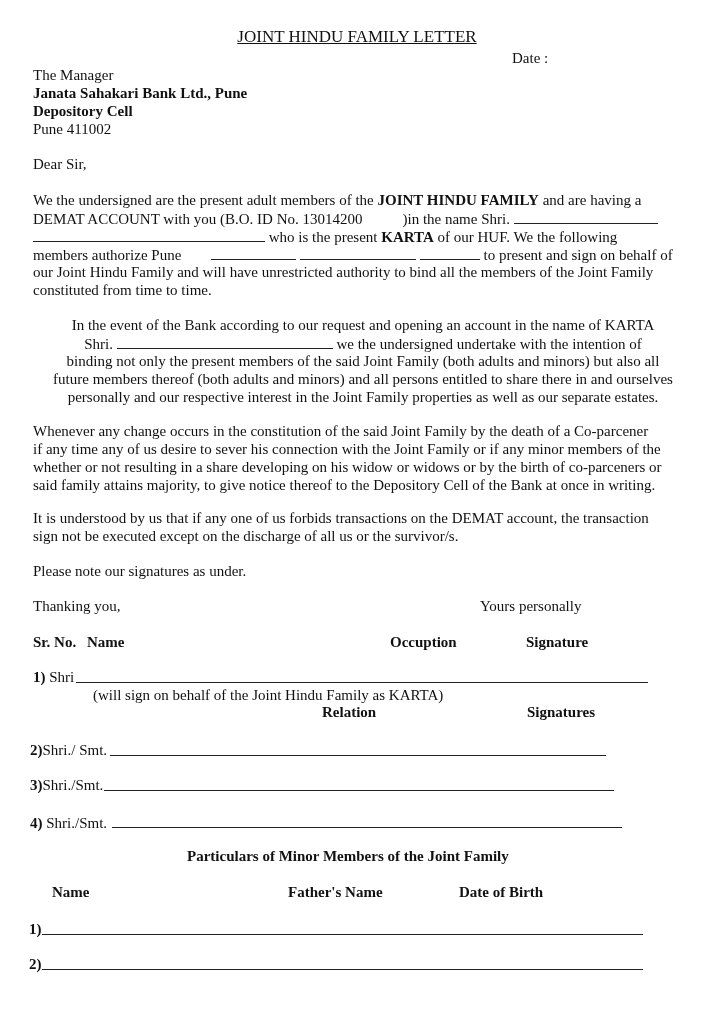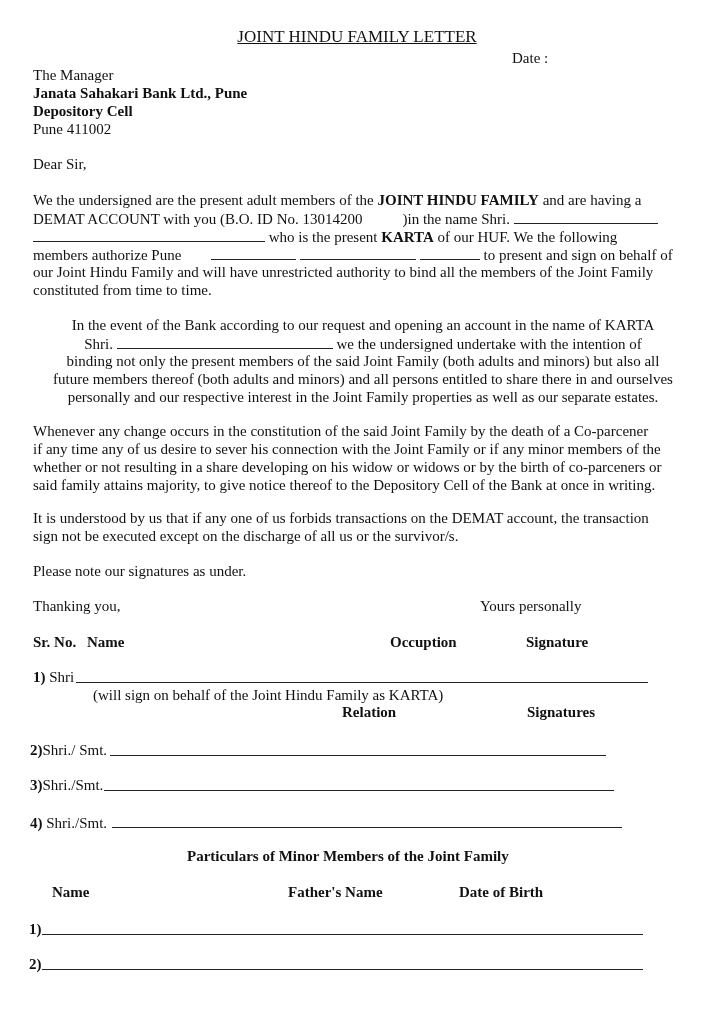--- a/index.html
+++ b/index.html
@@ -73,21 +73,21 @@
     <div class="abs b" style="left:87px; top:633px;">Name</div>
     <div class="abs b" style="left:346px; top:633px;margin-left:44px;">Occuption</div>
     <div class="abs b" style="left:526px; top:633px;">Signature</div>
 
     <div class="abs" style="left:33px; top:668px;">
       <span class="b">1)</span> <span>Shri</span>
     </div>
     <div class="rule" style="left:76px; width:572px; top:682px;"></div>
     <div class="abs" style="left:68px; top:686px;margin-left:25px;">(will sign on behalf of the Joint Hindu Family as KARTA)</div>
 
-    <div class="abs b" style="left:342px; top:703px;">Relation</div>
+    <div class="abs b" style="left:322px; top:703px;">Relation</div>
     <div class="abs b" style="left:527px; top:703px;">Signatures</div>
 
     <div class="abs" style="left:30px; top:741px;">
       <span class="b">2)</span><span>Shri./ Smt.</span>
     </div>
     <div class="rule" style="left:110px; width:496px; top:755px;"></div>
 
     <div class="abs" style="left:30px; top:776px;">
       <span class="b">3)</span><span>Shri./Smt.</span>
     </div>

